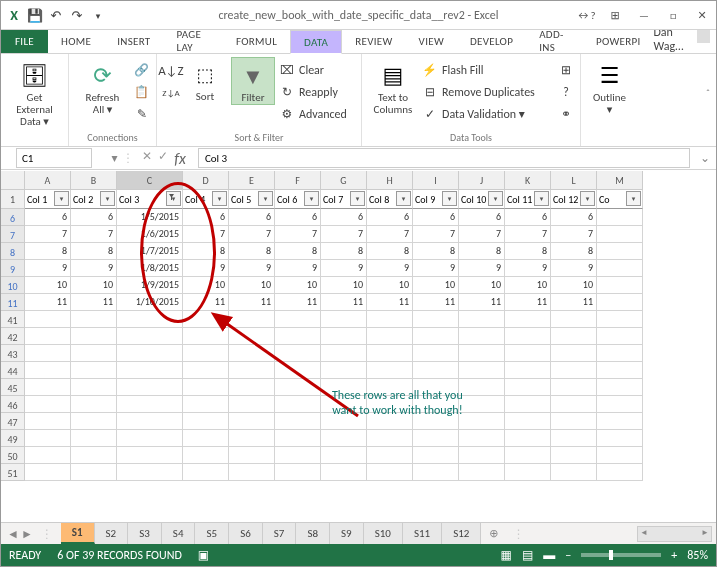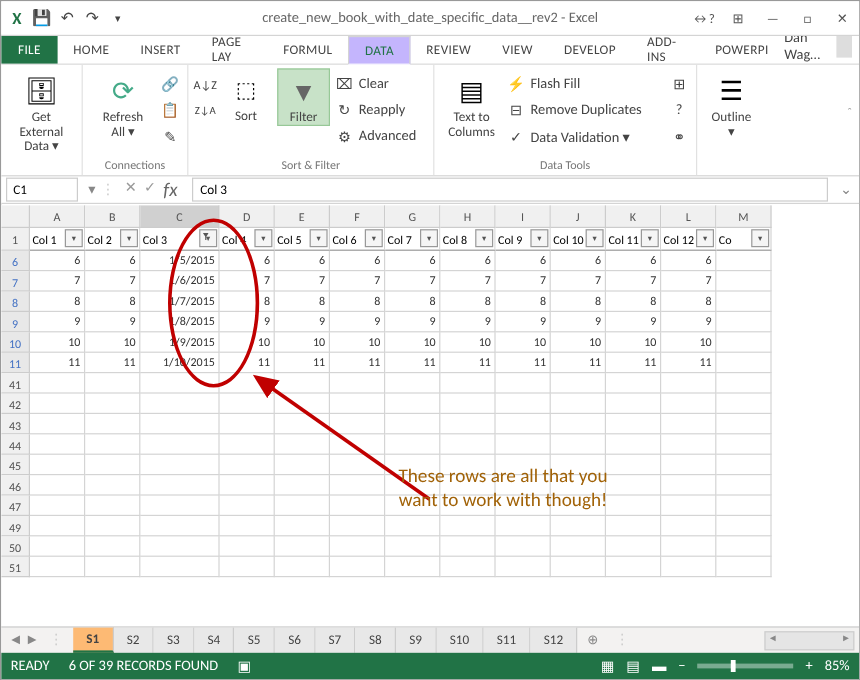--- a/index.html
+++ b/index.html
@@ -10,38 +10,38 @@
 .qat-ico{width:18px;height:18px;display:flex;align-items:center;justify-content:center;font-size:13px;color:#444}
 .excel-ico{color:#217346;font-weight:bold;font-size:14px}
 .title-txt{position:absolute;left:50%;transform:translateX(-50%);color:#666;font-size:12px}
 .win-ctrl{position:absolute;right:0;display:flex;align-items:center;gap:1px}
 .win-ctrl span{width:28px;height:22px;display:flex;align-items:center;justify-content:center;color:#555;font-size:11px}
 
 .ribbon-tabs{height:24px;display:flex;align-items:flex-end;background:#fff;border-bottom:1px solid #d4d4d4}
 .tab{height:24px;padding:0 13px;display:flex;align-items:center;font-size:11px;color:#444;letter-spacing:.3px}
 .tab.file{background:#217346;color:#fff;font-weight:400;padding:0 14px}
 .tab.active{border:1px solid #d4d4d4;border-bottom:1px solid #fff;color:#217346;position:relative;top:1px;background:#c4b5fd}
-.user-sect{margin-left:auto;display:flex;align-items:center;padding-right:6px;gap:4px;color:#444;font-size:11px}
+.user-sect{margin-left:auto;display:flex;padding-right:6px;gap:4px;color:#444;font-size:11px}
 
 .ribbon{height:93px;background:#fff;border-bottom:1px solid #d4d4d4;display:flex;position:relative}
 .group{border-right:1px solid #e1e1e1;padding:3px 6px 2px;display:flex;flex-direction:column;align-items:center;position:relative}
 .grp-label{position:absolute;bottom:2px;left:0;right:0;text-align:center;color:#777;font-size:10px}
 .bigbtn{display:flex;flex-direction:column;align-items:center;justify-content:center;width:55px;padding-top:3px;gap:2px}
 .bigico{width:30px;height:30px;display:flex;align-items:center;justify-content:center;font-size:22px}
 .biglbl{font-size:11px;color:#444;text-align:center;line-height:1.1}
 .grp-body{display:flex;gap:4px;height:72px;align-items:flex-start}
 .stackbtn{display:flex;flex-direction:column;align-items:center;width:44px;padding-top:3px;gap:1px}
 .filter-btn{background:#c8e2c8;border:1px solid #97c897}
 .smallstack{display:flex;flex-direction:column;gap:2px;padding-top:3px}
 .smallbtn{display:flex;align-items:center;gap:4px;height:20px;font-size:11px;color:#444}
 .smico{width:16px;height:16px;display:flex;align-items:center;justify-content:center;font-size:12px}
 .collapse{position:absolute;right:4px;top:33px;color:#888;font-size:10px}
 
 .fx-row{height:23px;border-bottom:1px solid #d4d4d4;display:flex;align-items:center;background:#fff}
-.name-box{width:60px;height:20px;border:1px solid #ccc;margin:0 4px;padding-left:5px;display:flex;align-items:center;font-size:11px}
+.name-box{width:76px;height:20px;border:1px solid #ccc;margin:0 15px;padding-left:5px;display:flex;align-items:center;font-size:11px}
 .fx-sep{width:15px;text-align:center;color:#888}
 .fx-btns{display:flex;gap:6px;padding:0 8px;color:#999}
 .fx-lbl{font-style:italic;color:#666;font-size:16px;margin-right:4px}
 .fx-input{flex:1;border:1px solid #ccc;height:20px;margin-right:4px;padding-left:6px;display:flex;align-items:center;font-size:11px}
 
 .grid{position:absolute;top:170px;bottom:44px;left:0;right:0;overflow:hidden;background:#fff}
 .gh-row{display:flex;height:19px}
 .rowh{width:24px;text-align:center;background:#f0f0f0;border-right:1px solid #ccc;border-bottom:1px solid #ccc;font-size:10px;color:#555;line-height:19px}
 .colh{width:46px;background:#f0f0f0;border-right:1px solid #ccc;border-bottom:1px solid #ccc;font-size:10px;color:#555;text-align:center;line-height:19px;position:relative}
 .colh.first{width:24px}
@@ -52,21 +52,21 @@
 .hdcell.wide{width:66px}
 .fbtn{position:absolute;right:1px;top:1px;width:15px;height:15px;border:1px solid #999;background:#f5f5f5;display:flex;align-items:center;justify-content:center;font-size:7px;color:#555}
 .fbtn.active::before{content:"";position:absolute;left:2px;top:2px;width:5px;height:6px;background:#555;clip-path:polygon(0 0,100% 0,60% 50%,60% 100%,40% 100%,40% 50%)}
 .g-row{display:flex;height:17px}
 .cell{width:46px;border-right:1px solid #d4d4d4;border-bottom:1px solid #d4d4d4;font-size:10px;text-align:right;padding-right:3px;line-height:16px;color:#333}
 .cell.wide{width:66px}
 .rowh.data{background:#e8e8e8;color:#4472c4}
 .blue{color:#2169b5}
 
 .oval{position:absolute;left:139px;top:181px;width:76px;height:141px;border:3px solid #c00000;border-radius:50%/50%;pointer-events:none;z-index:50}
-.ann-txt{position:absolute;left:331px;top:387px;color:#a16207;font-size:16px;line-height:1.25;text-align:center;pointer-events:none;z-index:50}
+.ann-txt{position:absolute;left:331px;top:387px;color:#0f766e;font-size:12px;line-height:1.25;text-align:center;pointer-events:none;z-index:50}
 .arrow{position:absolute;left:207px;top:305px;width:160px;height:120px;pointer-events:none;z-index:50}
 
 .sheet-bar{position:absolute;bottom:22px;left:0;right:0;height:22px;background:#f3f2f1;display:flex;align-items:center;border-top:1px solid #ccc}
 .snav{display:flex;align-items:center;gap:2px;padding:0 6px;color:#888;font-size:10px}
 .stab{padding:0 11px;height:21px;display:flex;align-items:center;font-size:11px;color:#444;border-right:1px solid #ccc;background:#e8e8e8}
 .stab.active{background:#fdba74;border-bottom:2px solid #217346;font-weight:600}
 .stab.add{background:transparent;border:none;color:#888;padding:0 8px}
 .hscroll{margin-left:auto;width:75px;height:16px;background:#e5e5e5;border:1px solid #ccc;margin-right:4px;position:relative}
 
 .status{position:absolute;bottom:0;left:0;right:0;height:22px;background:#217346;color:#fff;display:flex;align-items:center;font-size:10px;padding:0 8px;gap:16px}
@@ -139,21 +139,21 @@
             <span class="smico">✎</span>
           </div>
       </div>
     </div>
     <div class="grp-label">Connections</div>
   </div>
   <div class="group">
     <div class="grp-body">
       <div class="smallstack">
         <div class="smallbtn">
-            <span class="smico" style="font-size:10px">A↓Z</span>
+            <span class="smico" style="font-size:13px">A↓Z</span>
           </div>
         <div class="smallbtn">
             <span class="smico" style="font-size:9px">Z↓A</span>
           </div>
       </div>
       <div class="stackbtn">
         <div class="bigico" style="font-size:18px">⬚</div>
         <div class="biglbl">Sort</div>
       </div>
       <div class="stackbtn filter-btn">

